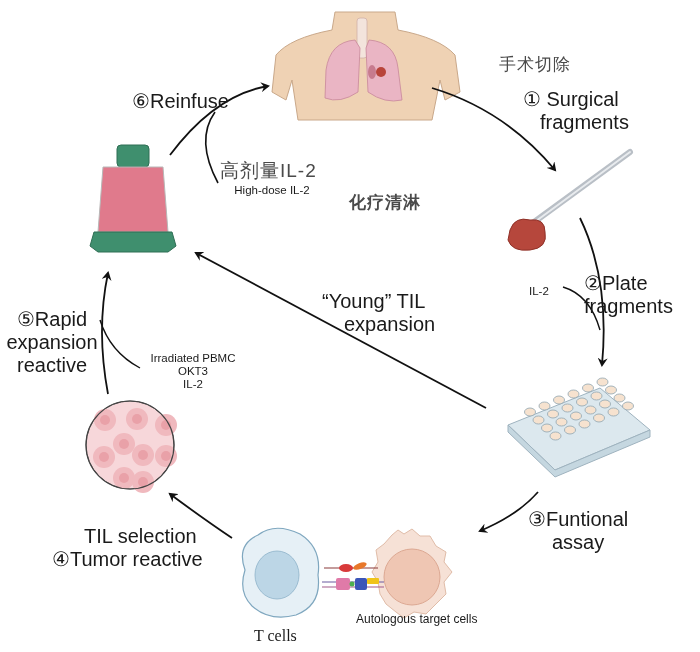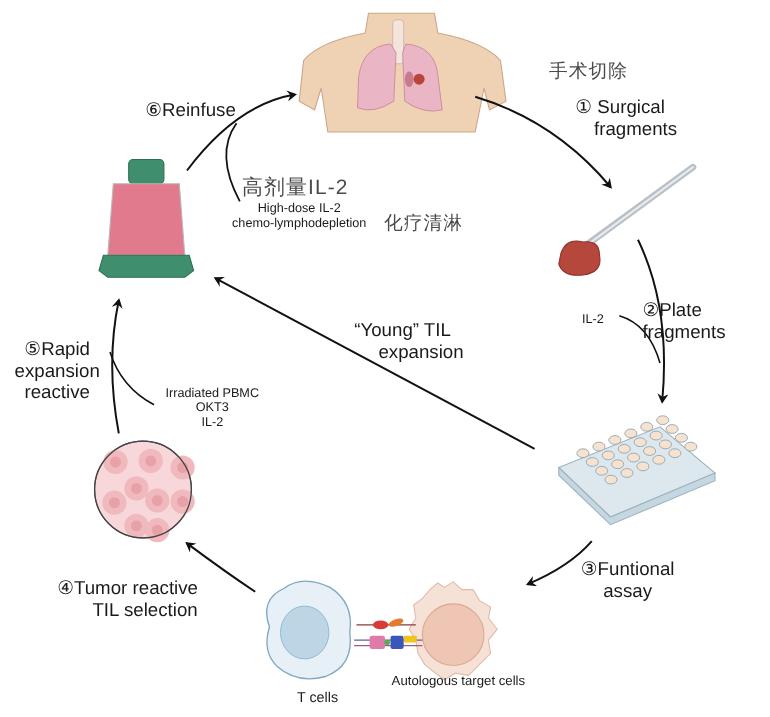--- a/index.html
+++ b/index.html
@@ -1,19 +1,19 @@
 <!DOCTYPE html>
 <html><head>
 <meta charset="utf-8">
 <style>
   html, body { margin:0; padding:0; background:#ffffff; }
   body { width:700px; height:652px; position:relative; overflow:hidden; font-family:"Liberation Sans", sans-serif; color:#1a1a1a; }
   #diagram { position:absolute; left:0; top:0; width:700px; height:652px; }
   .lbl { position:absolute; white-space:nowrap; line-height:1.15; }
-  .step { font-size:17px; color:#1a1a1a; }
+  .step { font-size:20px; color:#1a1a1a; }
   .small { font-size:11.5px; color:#1a1a1a; }
   .cn { font-size:17px; color:#4a4a4a; letter-spacing:1px; }
   .center { text-align:center; }
 </style>
 </head>
 <body>
 
 <svg id="diagram" viewBox="0 0 700 652" xmlns="http://www.w3.org/2000/svg">
   <defs>
     <marker id="ah" markerWidth="10" markerHeight="10" refX="7" refY="5" orient="auto" markerUnits="userSpaceOnUse">
@@ -127,23 +127,22 @@
     <path d="M486,408 L196,253" fill="none" stroke="#111" stroke-width="1.8" marker-end="url(#ah)"></path>
   </g>
 </svg>
 
 <div class="lbl step" style="left:132px;top:90px;">
   <span>⑥</span><span>Reinfuse</span>
 </div>
 <div class="lbl cn" style="left:220px;top:160px;font-size:19px;">高剂量IL-2</div>
 <div class="lbl small center" style="left:198px;top:184px;width:148px;">
   <div>High-dose IL-2</div>
-  <div>chemo-lymphodepletion</div>
 </div>
-<div class="lbl cn" style="left:349px;top:193px;">化疗清淋</div>
+<div class="lbl cn" style="left:349px;top:193px;font-weight:bold;">化疗清淋</div>
 
 <div class="lbl cn" style="left:499px;top:55px;">手术切除</div>
 <div class="lbl step" style="left:486px;top:88px;margin-left:37px;">
   <div><span>①</span> <span>Surgical</span></div>
   <div style="padding-left:17px;">fragments</div>
 </div>
 
 <div class="lbl small" style="left:529px;top:285px;">IL-2</div>
 <div class="lbl step" style="left:584px;top:272px;">
   <div><span>②</span><span>Plate</span></div>
@@ -160,23 +159,23 @@
   <div>expansion</div>
   <div>reactive</div>
 </div>
 <div class="lbl small center" style="left:143px;top:352px;width:100px;">
   <div>Irradiated PBMC</div>
   <div>OKT3</div>
   <div>IL-2</div>
 </div>
 
 <div class="lbl step" style="left:52px;top:525px;">
+  <div style="padding-left:32px;">TIL selection</div>
   <div><span>④</span><span>Tumor reactive</span></div>
-  <div style="padding-left:32px;">TIL selection</div>
 </div>
 
 <div class="lbl step" style="left:528px;top:508px;text-align:center;">
   <div><span>③</span><span>Funtional</span></div>
   <div>assay</div>
 </div>
 
-<div class="lbl small" style="left:270px;top:627px;font-size:13px;">T cells</div>
+<div class="lbl small" style="left:254px;top:627px;font-size:16px;font-family:Liberation Serif, serif;">T cells</div>
 <div class="lbl small" style="left:356px;top:613px;font-size:12px;">Autologous target cells</div>
 
 </body></html>

